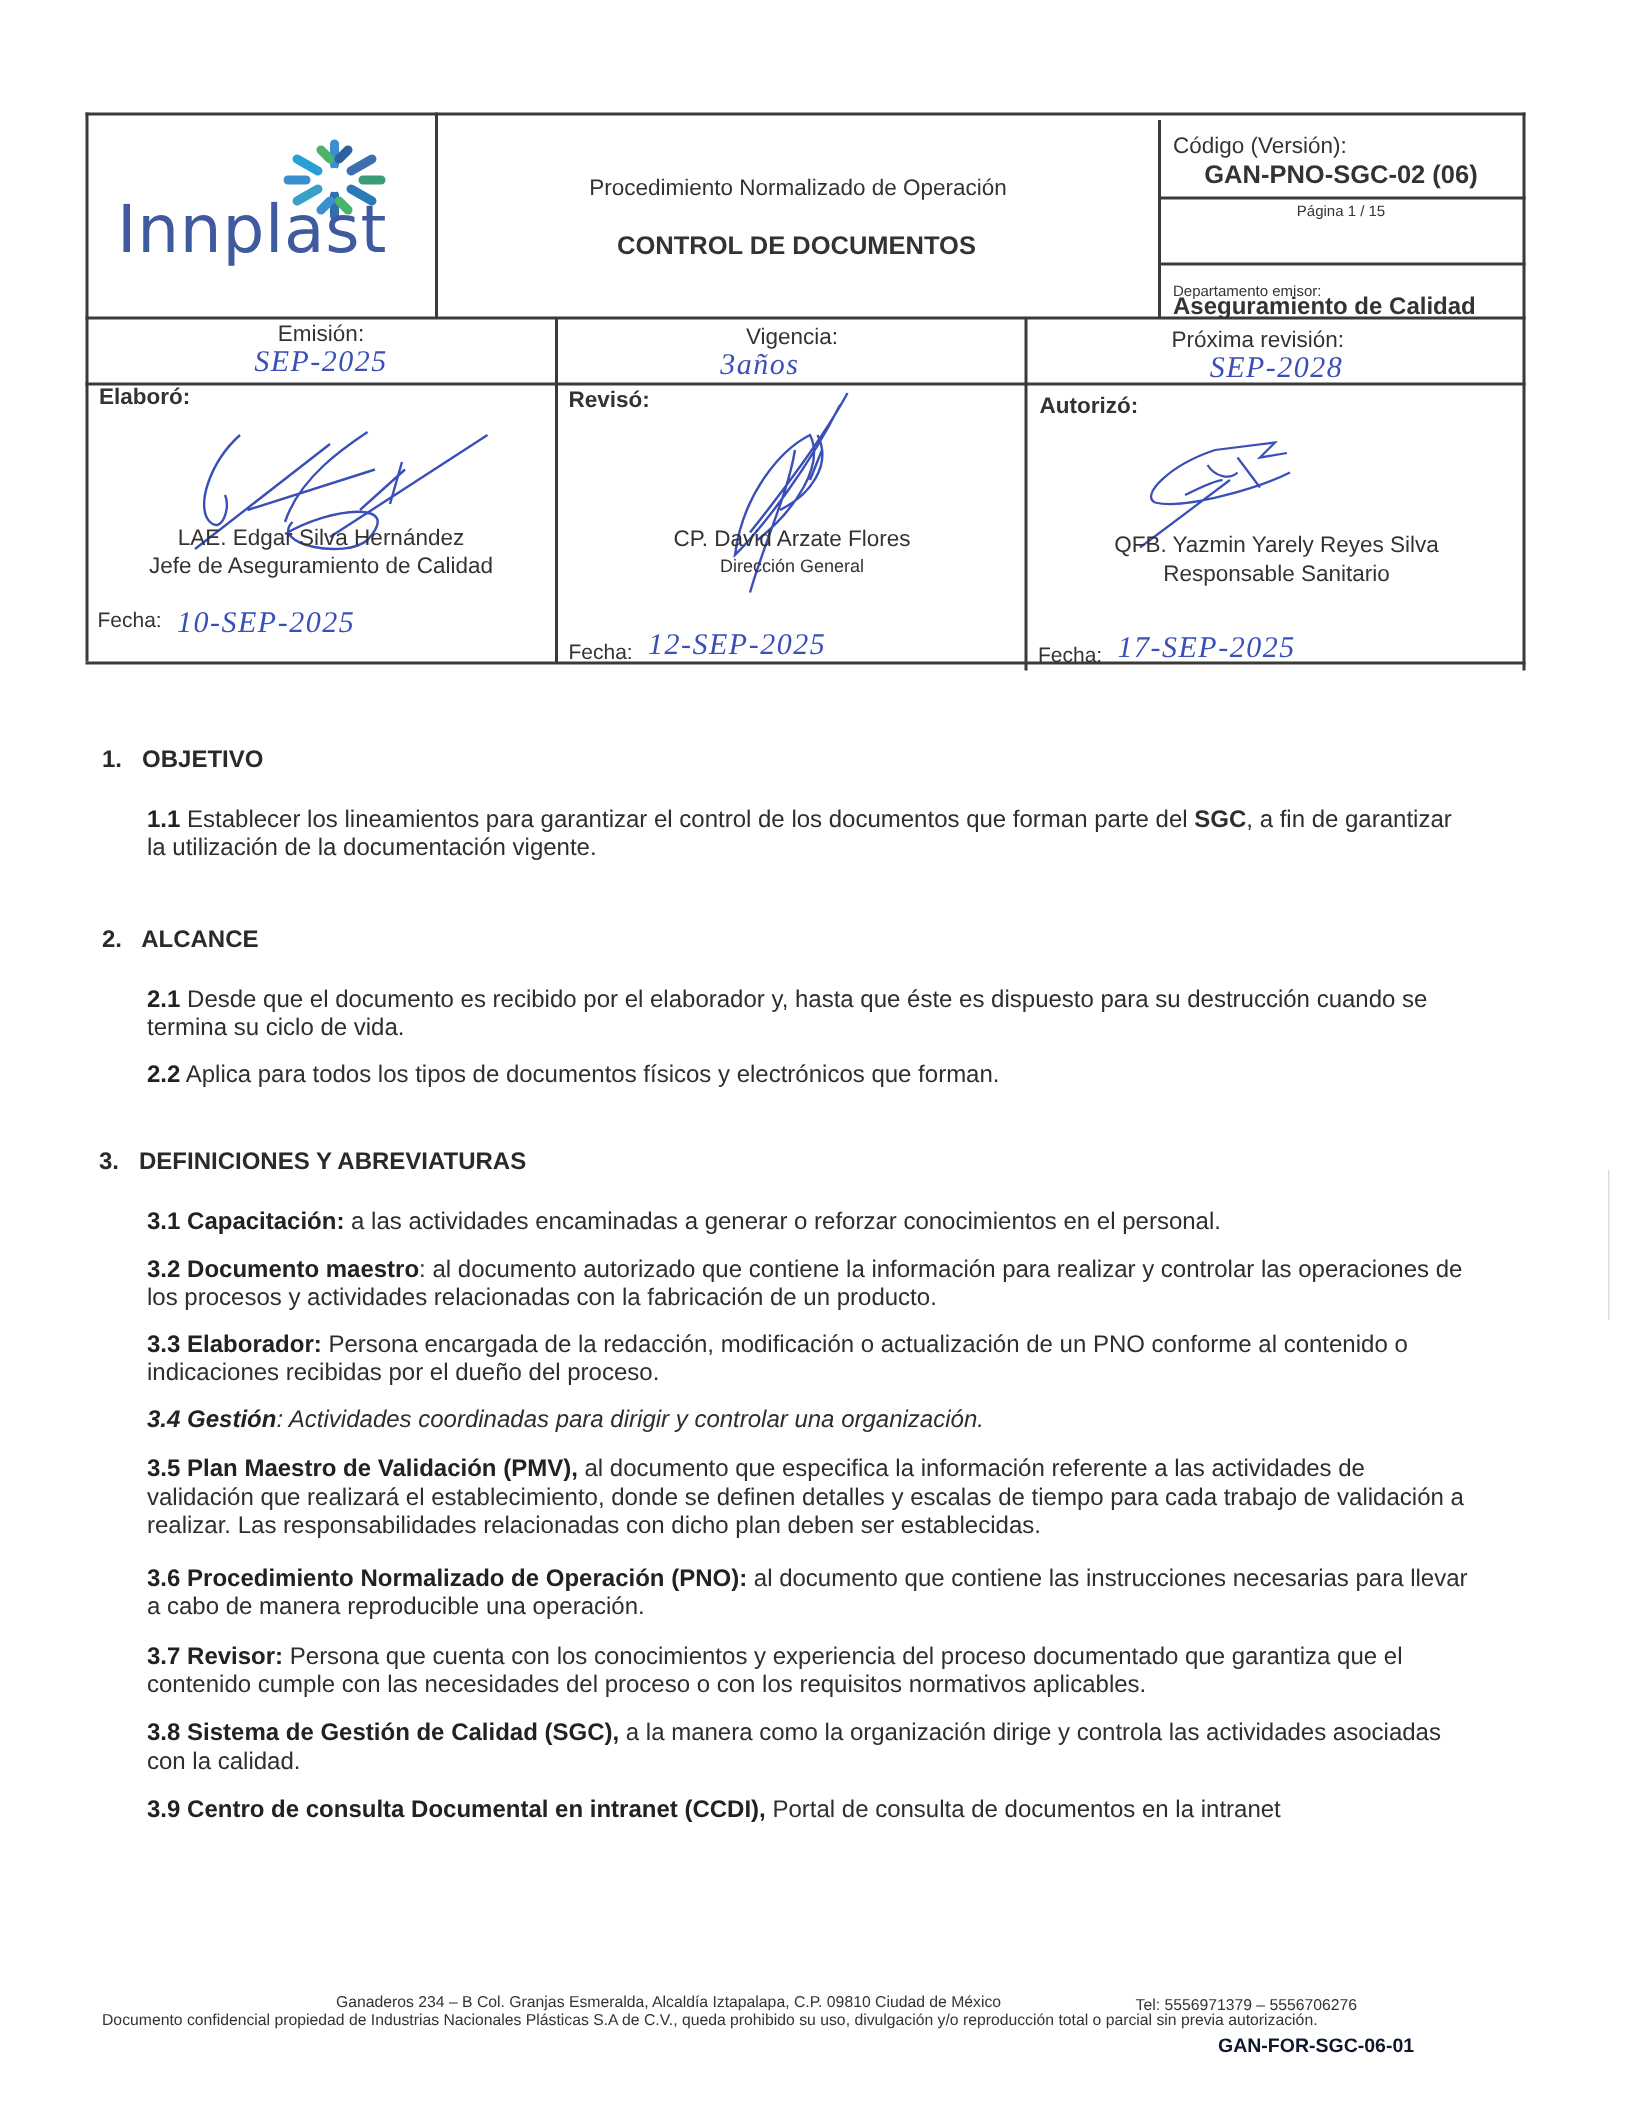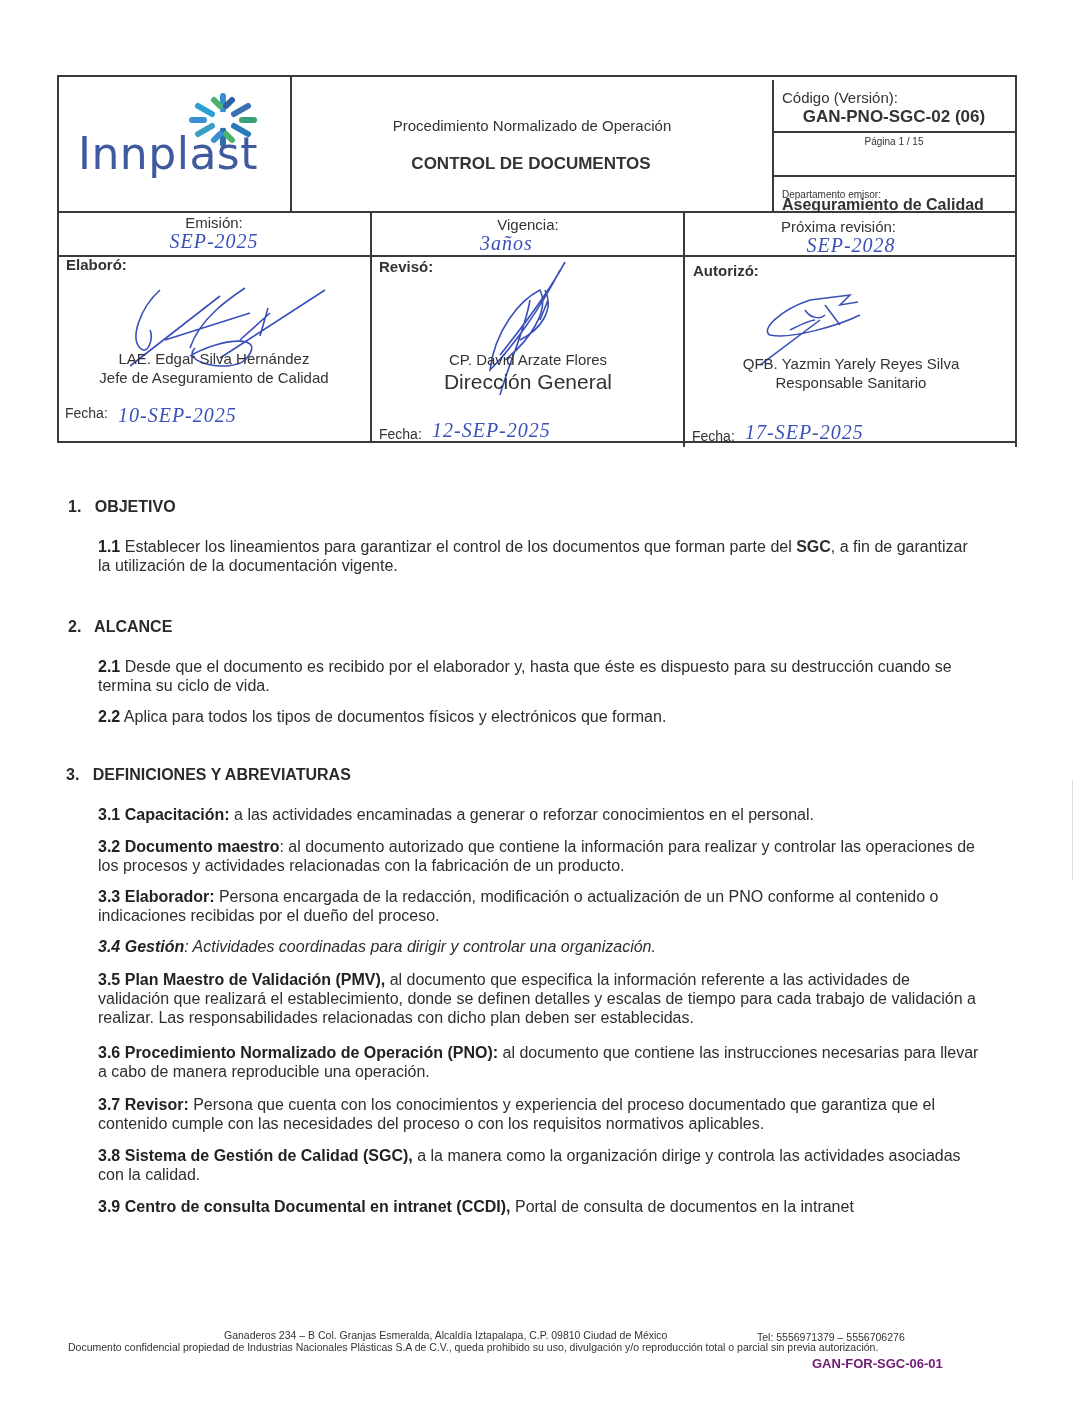--- a/index.html
+++ b/index.html
@@ -97,21 +97,21 @@
 <div class="cell-text" style="left:65px;top:405px;font-size:14px;">Fecha:</div>
 <div class="cell-text hand" style="left:118px;top:404px;">10-SEP-2025</div>
 
 <div class="cell-text bold" style="left:379px;top:258px;">Revisó:</div>
 <div class="sig" style="left:460px;top:260px;width:120px;height:140px;">
   <svg width="120" height="140" viewBox="0 0 120 140">
     <path d="M105 2 C90 30, 60 70, 40 95 M100 10 C80 50, 50 90, 30 110 C35 70, 60 40, 80 30 C90 50, 70 80, 45 100 M70 40 C65 70, 50 100, 40 135 M85 30 C95 50, 80 70, 60 80 M88 40 L80 60" stroke="#3a4fb8" stroke-width="1.6" fill="none"></path>
   </svg>
 </div>
 <div class="cell-text center" style="left:372px;top:351px;width:312px;font-size:15px;">CP. David Arzate Flores</div>
-<div class="cell-text center" style="left:372px;top:370px;width:312px;font-size:21px;">Dirección General</div>
+<div class="cell-text center" style="left:372px;top:370px;width:312px;font-size:12px;">Dirección General</div>
 <div class="cell-text" style="left:379px;top:426px;font-size:14px;">Fecha:</div>
 <div class="cell-text hand" style="left:432px;top:419px;">12-SEP-2025</div>
 
 <div class="cell-text bold" style="left:693px;top:262px;">Autorizó:</div>
 <div class="sig" style="left:750px;top:290px;width:130px;height:80px;">
   <svg width="130" height="80" viewBox="0 0 130 80">
     <path d="M60 10 C30 20, 10 40, 20 45 C40 50, 90 35, 110 25 M60 10 L100 5 L90 15 L108 12 M55 20 C60 28, 70 30, 75 25 M40 40 C50 35, 60 30, 65 30 M10 75 L70 30 M75 15 L90 35" stroke="#3a4fb8" stroke-width="1.5" fill="none"></path>
   </svg>
 </div>
 <div class="cell-text center" style="left:685px;top:355px;width:332px;font-size:15px;">QFB. Yazmin Yarely Reyes Silva</div>
@@ -178,15 +178,15 @@
   <span class="term">Sistema de Gestión de Calidad (SGC),</span><span> a la manera como la organización dirige y controla las actividades asociadas con la calidad.</span>
 </div>
 <div class="item" style="top:1197px;">
   <span class="num">3.9</span>
   <span class="term">Centro de consulta Documental en intranet (CCDI),</span><span>  Portal de consulta de documentos en la intranet</span>
 </div>
 
 <div class="footer-line" style="left:224px;top:1329px;">Ganaderos 234 – B Col. Granjas Esmeralda, Alcaldía Iztapalapa, C.P. 09810 Ciudad de México</div>
 <div class="footer-line" style="left:757px;top:1331px;">Tel: 5556971379 – 5556706276</div>
 <div class="footer-line" style="left:68px;top:1341px;">Documento confidencial propiedad de Industrias Nacionales Plásticas S.A de C.V., queda prohibido su uso, divulgación y/o reproducción total o parcial sin previa autorización.</div>
-<div class="footer-line" style="left:812px;top:1356px;font-size:13px;font-weight:bold;color:#701a75;">GAN-FOR-SGC-06-01</div>
+<div class="footer-line" style="left:812px;top:1356px;font-size:13px;font-weight:bold;color:#0f172a;">GAN-FOR-SGC-06-01</div>
 
 <div class="abs" style="left:1072px;top:780px;width:1px;height:100px;background:#ddd;"></div>
 
 </body></html>

